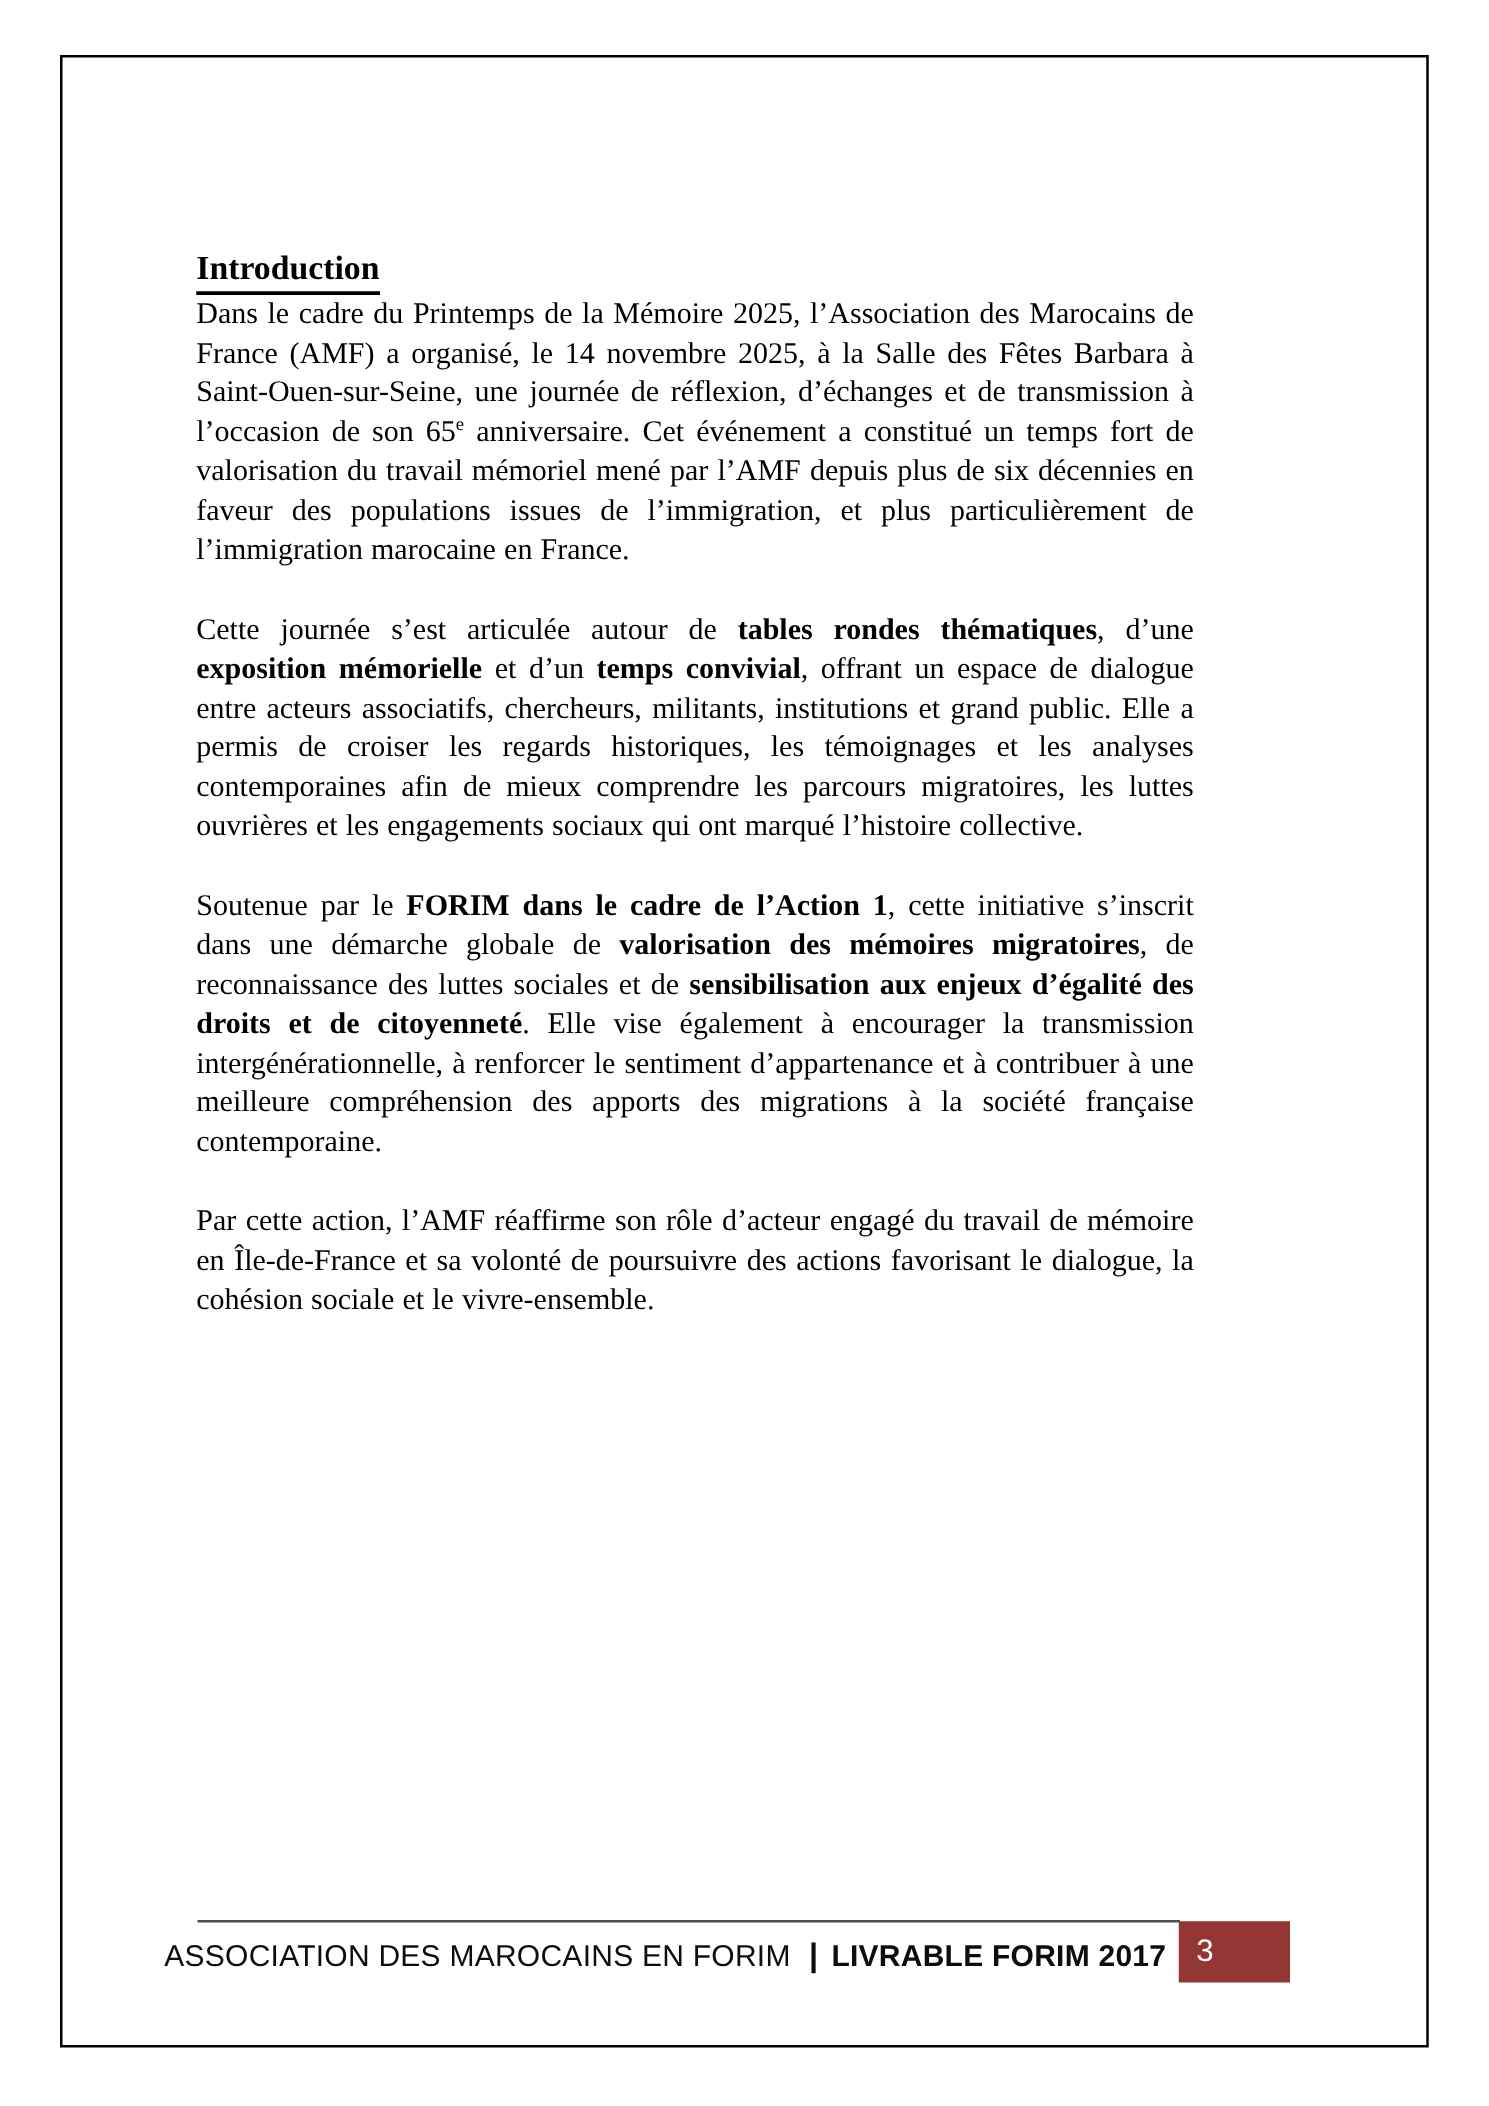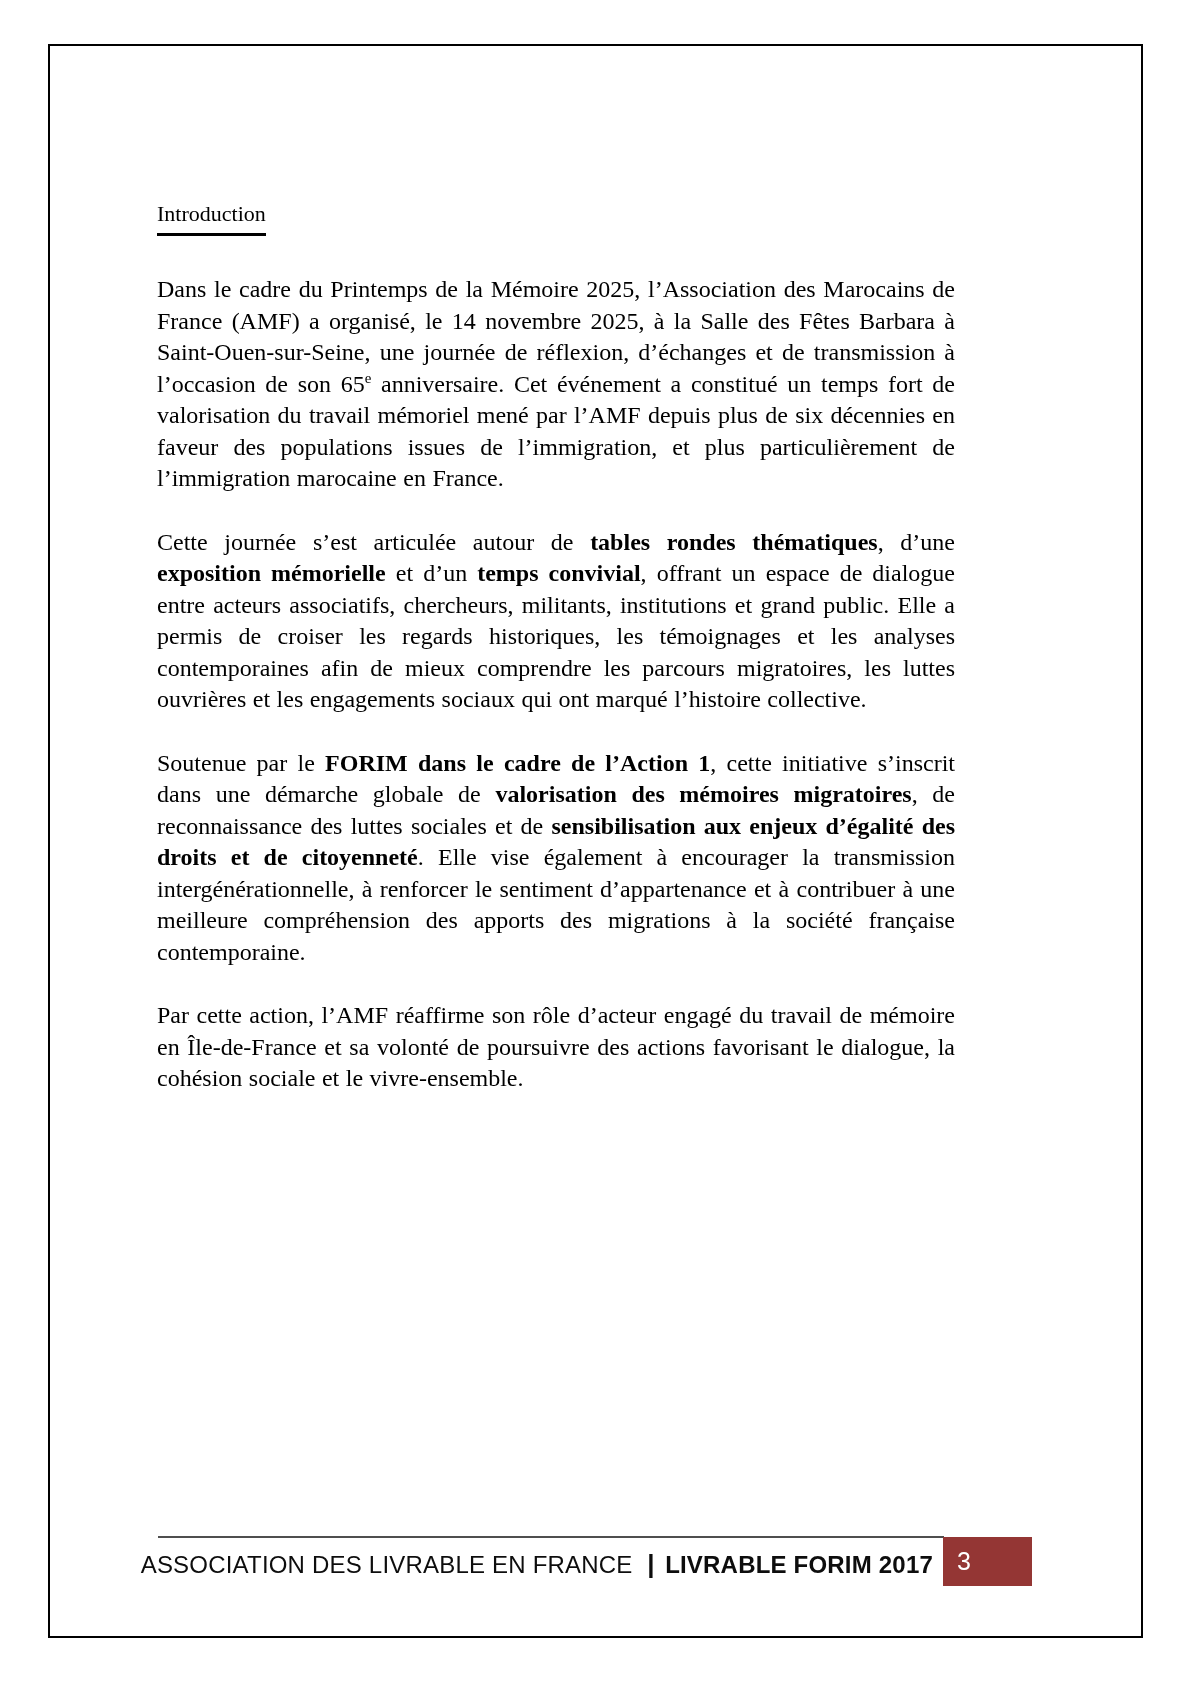--- a/index.html
+++ b/index.html
@@ -21,24 +21,23 @@
     border: 2px solid #000000;
     pointer-events: none;
   }
   .content {
     position: absolute;
     left: 157px;
     top: 196px;
     width: 798px;
   }
   .doc-heading {
-    font-size: 22px;
-    font-weight: normal;
+    font-size: 27px;
+    font-weight: bold;
     line-height: 36px;
-    margin-bottom: 38px;
   }
   .doc-heading .underlined {
     display: inline-block;
     border-bottom: 3px solid #000000;
     padding-bottom: 1px;
   }
   .doc-body p {
     font-size: 24px;
     line-height: 31.5px;
     text-align: justify;
@@ -103,20 +102,20 @@
       <p><span>Dans le cadre du Printemps de la Mémoire 2025, l’Association des Marocains de France (AMF) a organisé, le 14 novembre 2025, à la Salle des Fêtes Barbara à Saint-Ouen-sur-Seine, une journée de réflexion, d’échanges et de transmission à l’occasion de son 65</span><sup>e</sup><span> anniversaire. Cet événement a constitué un temps fort de valorisation du travail mémoriel mené par l’AMF depuis plus de six décennies en faveur des populations issues de l’immigration, et plus particulièrement de l’immigration marocaine en France.</span></p>
       <p><span>Cette journée s’est articulée autour de </span><span style="font-weight: bold;">tables rondes thématiques</span><span>, d’une </span><span style="font-weight: bold;">exposition mémorielle</span><span> et d’un </span><span style="font-weight: bold;">temps convivial</span><span>, offrant un espace de dialogue entre acteurs associatifs, chercheurs, militants, institutions et grand public. Elle a permis de croiser les regards historiques, les témoignages et les analyses contemporaines afin de mieux comprendre les parcours migratoires, les luttes ouvrières et les engagements sociaux qui ont marqué l’histoire collective.</span></p>
       <p><span>Soutenue par le </span><span style="font-weight: bold;">FORIM dans le cadre de l’Action 1</span><span>, cette initiative s’inscrit dans une démarche globale de </span><span style="font-weight: bold;">valorisation des mémoires migratoires</span><span>, de reconnaissance des luttes sociales et de </span><span style="font-weight: bold;">sensibilisation aux enjeux d’égalité des droits et de citoyenneté</span><span>. Elle vise également à encourager la transmission intergénérationnelle, à renforcer le sentiment d’appartenance et à contribuer à une meilleure compréhension des apports des migrations à la société française contemporaine.</span></p>
       <p><span>Par cette action, l’AMF réaffirme son rôle d’acteur engagé du travail de mémoire en Île-de-France et sa volonté de poursuivre des actions favorisant le dialogue, la cohésion sociale et le vivre-ensemble.</span></p>
     </div>
 </div>
 
 <div class="footer">
   <div class="footer-rule"></div>
   <div class="footer-text">
-    <span class="org">ASSOCIATION DES LIVRABLE EN FRANCE</span>
+    <span class="org">ASSOCIATION DES MAROCAINS EN FORIM</span>
     <span class="sep">|</span>
     <span class="doc-title">LIVRABLE FORIM 2017</span>
   </div>
   <div class="page-number-box" style="background-color: rgb(148, 54, 52);">
     <span>3</span>
   </div>
 </div>
 
 </body></html>

